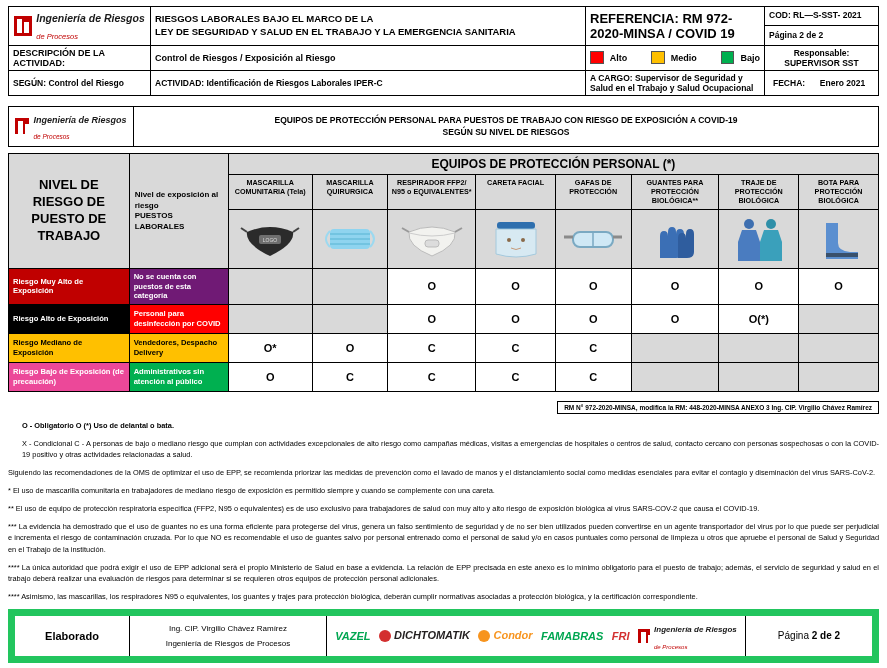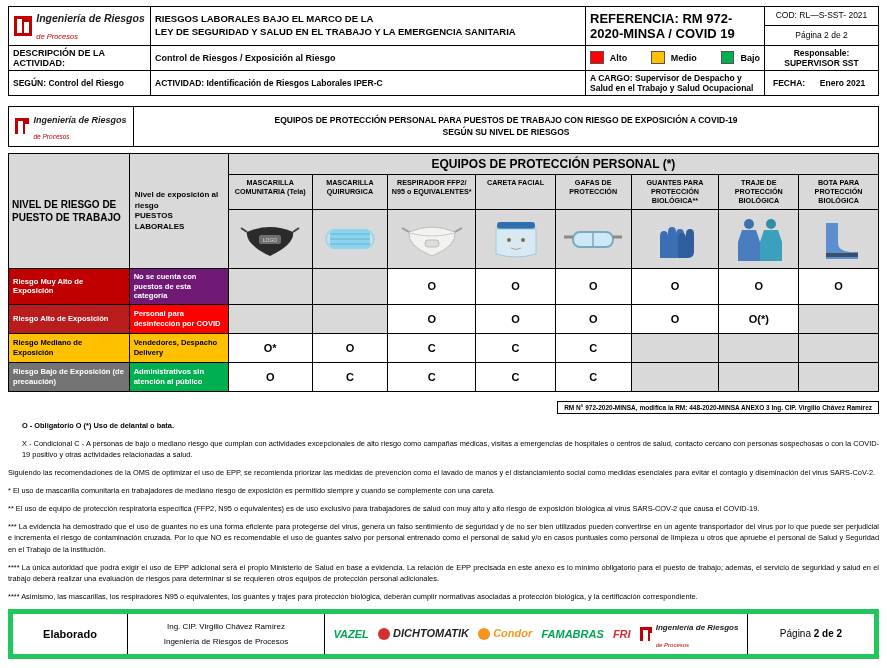--- a/index.html
+++ b/index.html
@@ -11,50 +11,50 @@
   .logo-cell{width:133px;text-align:center;background:#fff;}
   .logo{display:flex;align-items:center;justify-content:center;gap:4px;}
   .logo-mark{width:18px;height:20px;background:#c00000;position:relative;display:inline-block;flex:none;}
   .logo-mark:before{content:"";position:absolute;left:3px;top:3px;width:5px;height:14px;background:#fff;}
   .logo-mark:after{content:"";position:absolute;left:10px;top:6px;width:5px;height:11px;background:#fff;}
   .logo-txt{text-align:left;line-height:1.05;}
   .logo-txt .l1{font-size:10.5px;font-weight:bold;font-style:italic;color:#1a1a1a;}
   .logo-txt .l2{font-size:7.5px;font-style:italic;color:#c00000;text-align:right;}
   .title-cell{font-size:9.5px;font-weight:bold;line-height:1.35;padding-left:6px;}
   .ref-cell{width:170px;font-size:13px;font-weight:bold;text-align:left;}
-  .cod-cell{width:105px;font-size:8.5px;font-weight:normal;text-align:center;line-height:1.4;}
+  .cod-cell{width:105px;font-size:8.5px;font-weight:bold;line-height:1.4;}
   .desc-lbl{font-size:9px;font-weight:bold;width:152px;}
   .desc-val{font-size:9px;font-weight:bold;}
   .legend{display:flex;align-items:center;gap:6px;font-size:9px;font-weight:bold;}
   .sw{width:22px;height:11px;display:inline-block;border:1px solid #555;}
   .resp{font-size:8.5px;font-weight:bold;text-align:center;}
   .small-b{font-size:8.5px;font-weight:bold;}
   .band{width:871px;margin-top:10px;border:1px solid #000;table-layout:fixed;}
   .band td{border:1px solid #000;padding:3px;vertical-align:middle;}
   .band .bl{width:118px;text-align:center;}
   .band .bt{font-size:8.5px;font-weight:bold;text-align:center;line-height:1.5;}
   .matrix{width:871px;margin-top:6px;border:1px solid #000;table-layout:fixed;}
   .matrix td,.matrix th{border:1px solid #000;}
   .epp-title{font-size:12px;font-weight:bold;text-align:center;padding:3px;}
   .colhead{font-size:7.2px;font-weight:bold;text-align:center;line-height:1.25;padding:3px 1px;vertical-align:top;height:28px;}
-  .rowhead1{font-size:10px;font-weight:bold;line-height:1.3;padding:2px;}
+  .rowhead1{font-size:13px;font-weight:bold;text-align:center;line-height:1.3;padding:2px;}
   .rowhead2{font-size:8px;font-weight:bold;text-align:left;line-height:1.3;padding:2px 4px;}
   .cell{text-align:center;font-size:11px;font-weight:bold;height:26px;}
   .gray{background:#d9d9d9;}
   .lvl{font-size:7.6px;font-weight:bold;color:#fff;padding:3px 4px;line-height:1.25;}
   .lvl.dark{color:#000;}
   .role{font-size:7.6px;font-weight:bold;color:#fff;padding:3px 4px;line-height:1.25;}
   .role.dark{color:#000;}
   .imgcell{height:56px;text-align:center;vertical-align:middle;padding:1px;}
   .note-src{width:871px;text-align:right;margin-top:4px;}
   .src-box{display:inline-block;border:1px solid #000;font-size:6.5px;padding:2px 6px;font-weight:bold;}
   .notes{width:871px;margin-top:6px;font-size:7.4px;line-height:1.5;text-align:justify;}
   .notes p{margin:0 0 7px 0;}
   .notes .b{font-weight:bold;}
-  .footer{width:871px;margin-top:6px;border:5px solid #22c55e;table-layout:fixed;}
+  .footer{width:871px;margin-top:6px;border:7px solid #22c55e;table-layout:fixed;}
   .footer td{border:1px solid #000;vertical-align:middle;padding:3px;}
   .foot-lbl{width:108px;text-align:center;font-size:11px;font-weight:bold;}
   .foot-sign{width:190px;text-align:center;font-size:8px;line-height:1.9;}
   .foot-page{width:120px;text-align:center;font-size:10px;}
   .brands{display:flex;align-items:center;justify-content:space-around;gap:6px;padding:0 4px;}
   .brand{font-size:11px;font-weight:bold;font-style:italic;white-space:nowrap;}
   .b-vazel{color:#00a651;}
   .b-dicht{color:#231f20;}
   .b-condor{color:#f7941e;}
   .b-fama{color:#00a651;}
@@ -100,21 +100,21 @@
           <span>Medio</span>
           <span class="sw" style="background:#00b050;margin-left:18px"></span>
           <span>Bajo</span>
         </div>
       </td>
       <td class="resp">Responsable: SUPERVISOR SST</td>
     </tr>
     <tr>
       <td class="small-b">SEGÚN: Control del Riesgo</td>
       <td class="small-b">ACTIVIDAD: Identificación de Riesgos Laborales IPER-C</td>
-      <td class="small-b">A CARGO: Supervisor de  Despacho y Salud en el Trabajo y Salud Ocupacional</td>
+      <td class="small-b">A CARGO: Supervisor de  Seguridad y Salud en el Trabajo y Salud Ocupacional</td>
       <td>
         <table style="width:100%;border:0">
           <tbody>
                 <tr>
             <td style="border:0;font-size:8.5px;font-weight:bold;width:40%">FECHA:</td>
             <td style="border:0;font-size:8.5px;font-weight:bold;text-align:center">Enero 2021</td>
           </tr>
         </tbody>
             </table>
       </td>
@@ -273,21 +273,21 @@
       <td class="cell gray"></td>
       <td class="cell">O</td>
       <td class="cell">O</td>
       <td class="cell">O</td>
       <td class="cell">O</td>
       <td class="cell">O</td>
       <td class="cell">O</td>
     </tr>
 
     <tr>
-      <td class="lvl" style="background:#b91c1c;color:#ffffff">Riesgo Alto de Exposición</td>
+      <td class="lvl" style="background:#000000;color:#ffffff">Riesgo Alto de Exposición</td>
       <td class="role" style="background:#ff0000;color:#ffffff">Personal para desinfección por COVID</td>
       <td class="cell gray"></td>
       <td class="cell gray"></td>
       <td class="cell">O</td>
       <td class="cell">O</td>
       <td class="cell">O</td>
       <td class="cell">O</td>
       <td class="cell">O(*)</td>
       <td class="cell gray"></td>
     </tr>
@@ -299,21 +299,21 @@
       <td class="cell">O</td>
       <td class="cell">C</td>
       <td class="cell">C</td>
       <td class="cell">C</td>
       <td class="cell gray"></td>
       <td class="cell gray"></td>
       <td class="cell gray"></td>
     </tr>
 
     <tr>
-      <td class="lvl" style="background:#737373;color:#ffffff">Riesgo Bajo de Exposición (de precaución)</td>
+      <td class="lvl" style="background:#ec4899;color:#ffffff">Riesgo Bajo de Exposición (de precaución)</td>
       <td class="role" style="background:#00b050;color:#ffffff">Administrativos sin atención al público</td>
       <td class="cell">O</td>
       <td class="cell">C</td>
       <td class="cell">C</td>
       <td class="cell">C</td>
       <td class="cell">C</td>
       <td class="cell gray"></td>
       <td class="cell gray"></td>
       <td class="cell gray"></td>
     </tr>

